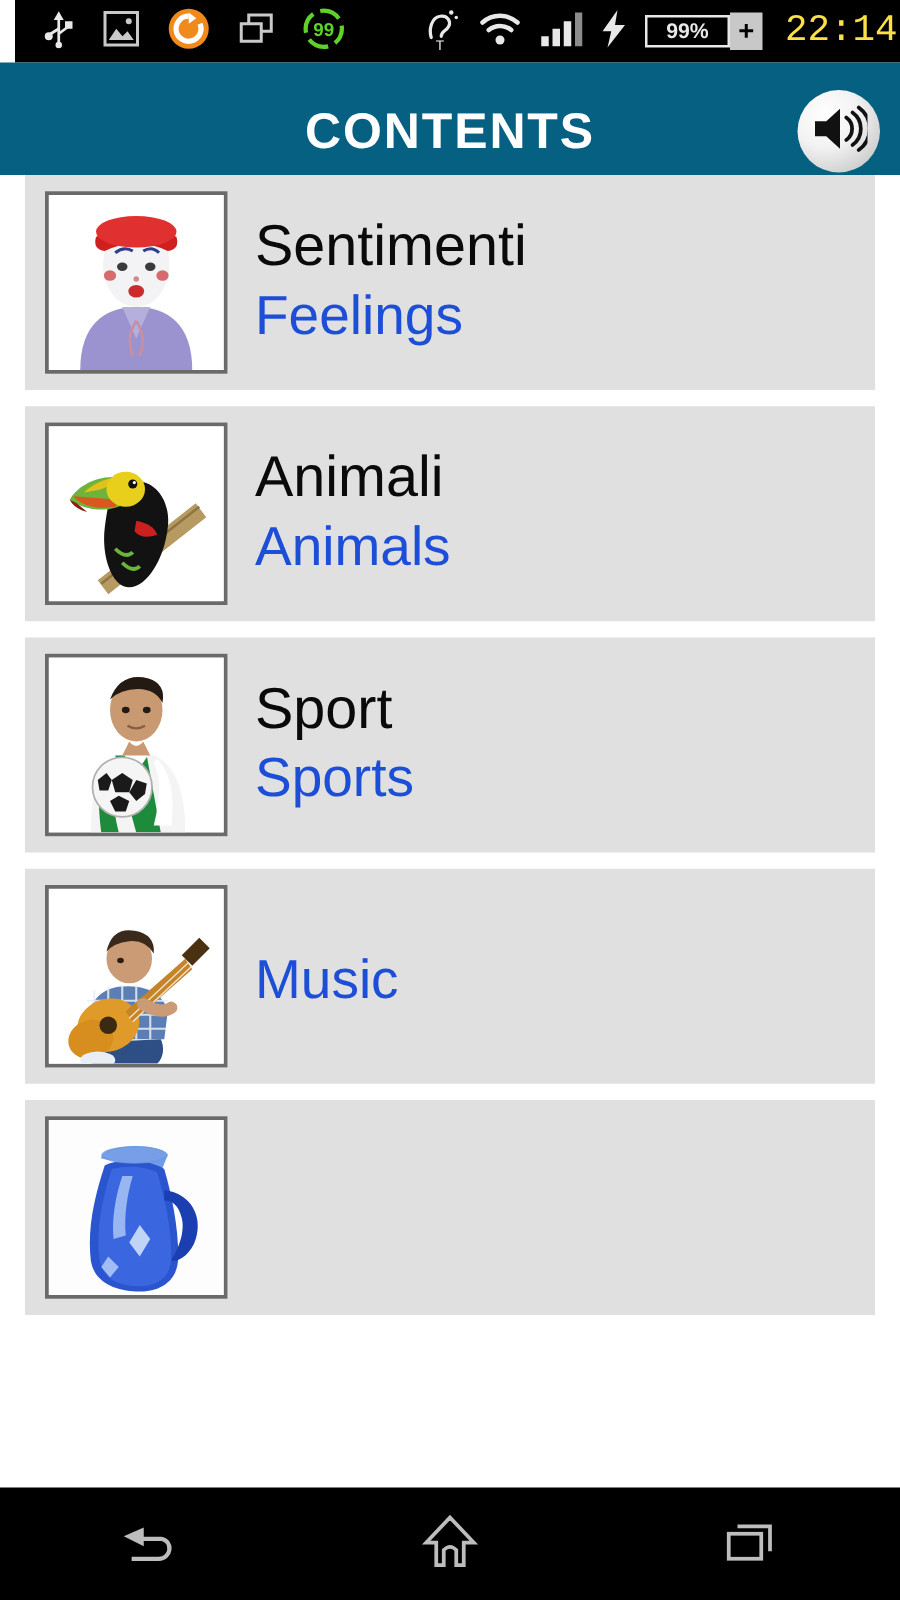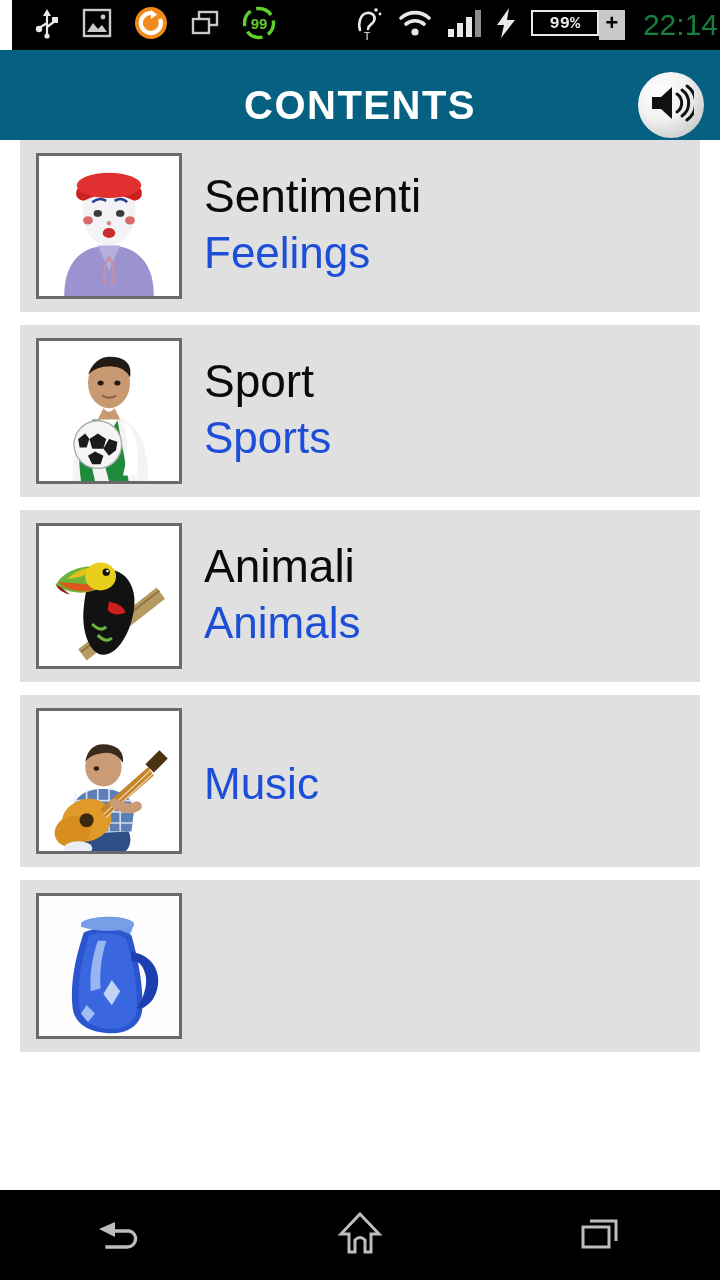--- a/index.html
+++ b/index.html
@@ -20,25 +20,25 @@
   #status-left{
     display:flex; align-items:center; gap:22px;
     margin-left:22px;
   }
   #status-right{
     position:absolute; right:14px; top:0; height:50px;
     display:flex; align-items:center; gap:14px;
   }
   .sb-icon{ display:block; }
   #status-clock{
-    color:#15803d; font-size:30px; letter-spacing:0px;
-    font-family:Liberation Sans, sans-serif;
+    color:#fde047; font-size:30px; letter-spacing:0px;
+    font-family:Liberation Mono, monospace;
     margin-left:4px;
   }
-  #battery-wrap{ display:flex; align-items:flex-start; gap:0px;font-family:Liberation Mono, monospace; }
+  #battery-wrap{ display:flex; align-items:center; gap:0px; }
   #battery-shell{
     border:2px solid #e8e8e8;
     height:26px; width:68px;
     display:flex; align-items:center; justify-content:center;
     color:#e8e8e8; font-size:17px; font-weight:bold;
     position:relative;
   }
   #battery-plus{
     width:26px; height:30px; background:#c8c8c8; color:#000;
     display:flex; align-items:center; justify-content:center;
@@ -253,20 +253,45 @@
         <ellipse cx="58" cy="41" rx="3" ry="2.4" fill="#3a3a3a"></ellipse>
         <ellipse cx="35" cy="46" rx="3.5" ry="3" fill="#d76a6a"></ellipse>
         <ellipse cx="65" cy="46" rx="3.5" ry="3" fill="#d76a6a"></ellipse>
         <ellipse cx="50" cy="55" rx="4.5" ry="3.6" fill="#cc2b2b"></ellipse>
         <circle cx="50" cy="48" r="1.6" fill="#d58a8a"></circle>
       </svg>
     </div>
     <div class="labels">
       <div class="label-primary">Sentimenti</div>
       <div class="label-secondary">Feelings</div>
+    </div>
+  </div>
+
+  <div class="list-item">
+    <div class="thumb">
+      <svg viewBox="0 0 100 100" preserveAspectRatio="xMidYMid slice">
+        <rect width="100" height="100" fill="#ffffff"></rect>
+        <path d="M28 88 L84 44 L90 52 L34 96 Z" fill="#b59a62"></path>
+        <path d="M30 90 L86 46" stroke="#8e7440" stroke-width="1.4" fill="none"></path>
+        <path d="M44 32 C60 28 70 42 68 58 C66 76 56 92 46 92 C36 92 30 74 32 58 C34 42 36 34 44 32 Z" fill="#121212"></path>
+        <path d="M50 54 q10 2 12 8 q-9 3 -13 -2 Z" fill="#cc1f1f"></path>
+        <path d="M44 30 C30 26 16 34 12 42 C20 48 34 50 44 44 Z" fill="#6cb43a"></path>
+        <path d="M44 30 C36 28 26 32 20 38 L30 36 Z" fill="#e2c21a"></path>
+        <path d="M14 40 C18 45 28 48 38 46 L40 42 Z" fill="#d9581d"></path>
+        <path d="M12 42 C14 46 18 48 22 49 L16 44 Z" fill="#8c1f12"></path>
+        <ellipse cx="44" cy="36" rx="11" ry="10" fill="#e8cf1c"></ellipse>
+        <circle cx="48" cy="33" r="2.6" fill="#101010"></circle>
+        <circle cx="48.9" cy="32.2" r="0.9" fill="#ffffff"></circle>
+        <path d="M42 78 q6 6 10 2" stroke="#6cb43a" stroke-width="2.2" fill="none"></path>
+        <path d="M38 70 q6 6 10 2" stroke="#6cb43a" stroke-width="2.2" fill="none"></path>
+      </svg>
+    </div>
+    <div class="labels">
+      <div class="label-primary">Animali</div>
+      <div class="label-secondary">Animals</div>
     </div>
   </div>
 
   <div class="list-item">
     <div class="thumb">
       <svg viewBox="0 0 100 100" preserveAspectRatio="xMidYMid slice">
         <rect width="100" height="100" fill="#ffffff"></rect>
         <path d="M24 100 C24 66 34 54 50 54 C66 54 78 66 78 100 Z" fill="#f4f4f4"></path>
         <path d="M38 56 L50 100 L64 100 L56 56 Z" fill="#1e8a3c"></path>
         <path d="M32 60 C28 70 28 84 30 100 L40 100 C36 84 36 70 38 60 Z" fill="#1e8a3c"></path>
@@ -281,45 +306,20 @@
         <polygon points="42,66 48,70 46,77 38,77 36,70" fill="#1a1a1a"></polygon>
         <polygon points="28,70 33,66 36,70 34,76 29,76" fill="#1a1a1a"></polygon>
         <polygon points="50,82 55,78 56,72 50,70 46,77" fill="#1a1a1a"></polygon>
         <polygon points="38,88 44,88 46,82 40,79 35,82" fill="#1a1a1a"></polygon>
         <path d="M62 58 C70 66 72 80 70 96 L60 96 C64 80 64 68 60 60 Z" fill="#ffffff"></path>
       </svg>
     </div>
     <div class="labels">
       <div class="label-primary">Sport</div>
       <div class="label-secondary">Sports</div>
-    </div>
-  </div>
-
-  <div class="list-item">
-    <div class="thumb">
-      <svg viewBox="0 0 100 100" preserveAspectRatio="xMidYMid slice">
-        <rect width="100" height="100" fill="#ffffff"></rect>
-        <path d="M28 88 L84 44 L90 52 L34 96 Z" fill="#b59a62"></path>
-        <path d="M30 90 L86 46" stroke="#8e7440" stroke-width="1.4" fill="none"></path>
-        <path d="M44 32 C60 28 70 42 68 58 C66 76 56 92 46 92 C36 92 30 74 32 58 C34 42 36 34 44 32 Z" fill="#121212"></path>
-        <path d="M50 54 q10 2 12 8 q-9 3 -13 -2 Z" fill="#cc1f1f"></path>
-        <path d="M44 30 C30 26 16 34 12 42 C20 48 34 50 44 44 Z" fill="#6cb43a"></path>
-        <path d="M44 30 C36 28 26 32 20 38 L30 36 Z" fill="#e2c21a"></path>
-        <path d="M14 40 C18 45 28 48 38 46 L40 42 Z" fill="#d9581d"></path>
-        <path d="M12 42 C14 46 18 48 22 49 L16 44 Z" fill="#8c1f12"></path>
-        <ellipse cx="44" cy="36" rx="11" ry="10" fill="#e8cf1c"></ellipse>
-        <circle cx="48" cy="33" r="2.6" fill="#101010"></circle>
-        <circle cx="48.9" cy="32.2" r="0.9" fill="#ffffff"></circle>
-        <path d="M42 78 q6 6 10 2" stroke="#6cb43a" stroke-width="2.2" fill="none"></path>
-        <path d="M38 70 q6 6 10 2" stroke="#6cb43a" stroke-width="2.2" fill="none"></path>
-      </svg>
-    </div>
-    <div class="labels">
-      <div class="label-primary">Animali</div>
-      <div class="label-secondary">Animals</div>
     </div>
   </div>
 
   <div class="list-item">
     <div class="thumb">
       <svg viewBox="0 0 100 100" preserveAspectRatio="xMidYMid slice">
         <rect width="100" height="100" fill="#ffffff"></rect>
         <path d="M22 86 C20 70 26 58 40 56 C58 54 66 62 68 70 L66 86 Z" fill="#5b7fb4"></path>
         <g stroke="#e8eef7" stroke-width="1.2" opacity="0.85">
           <line x1="26" y1="58" x2="26" y2="86"></line>

